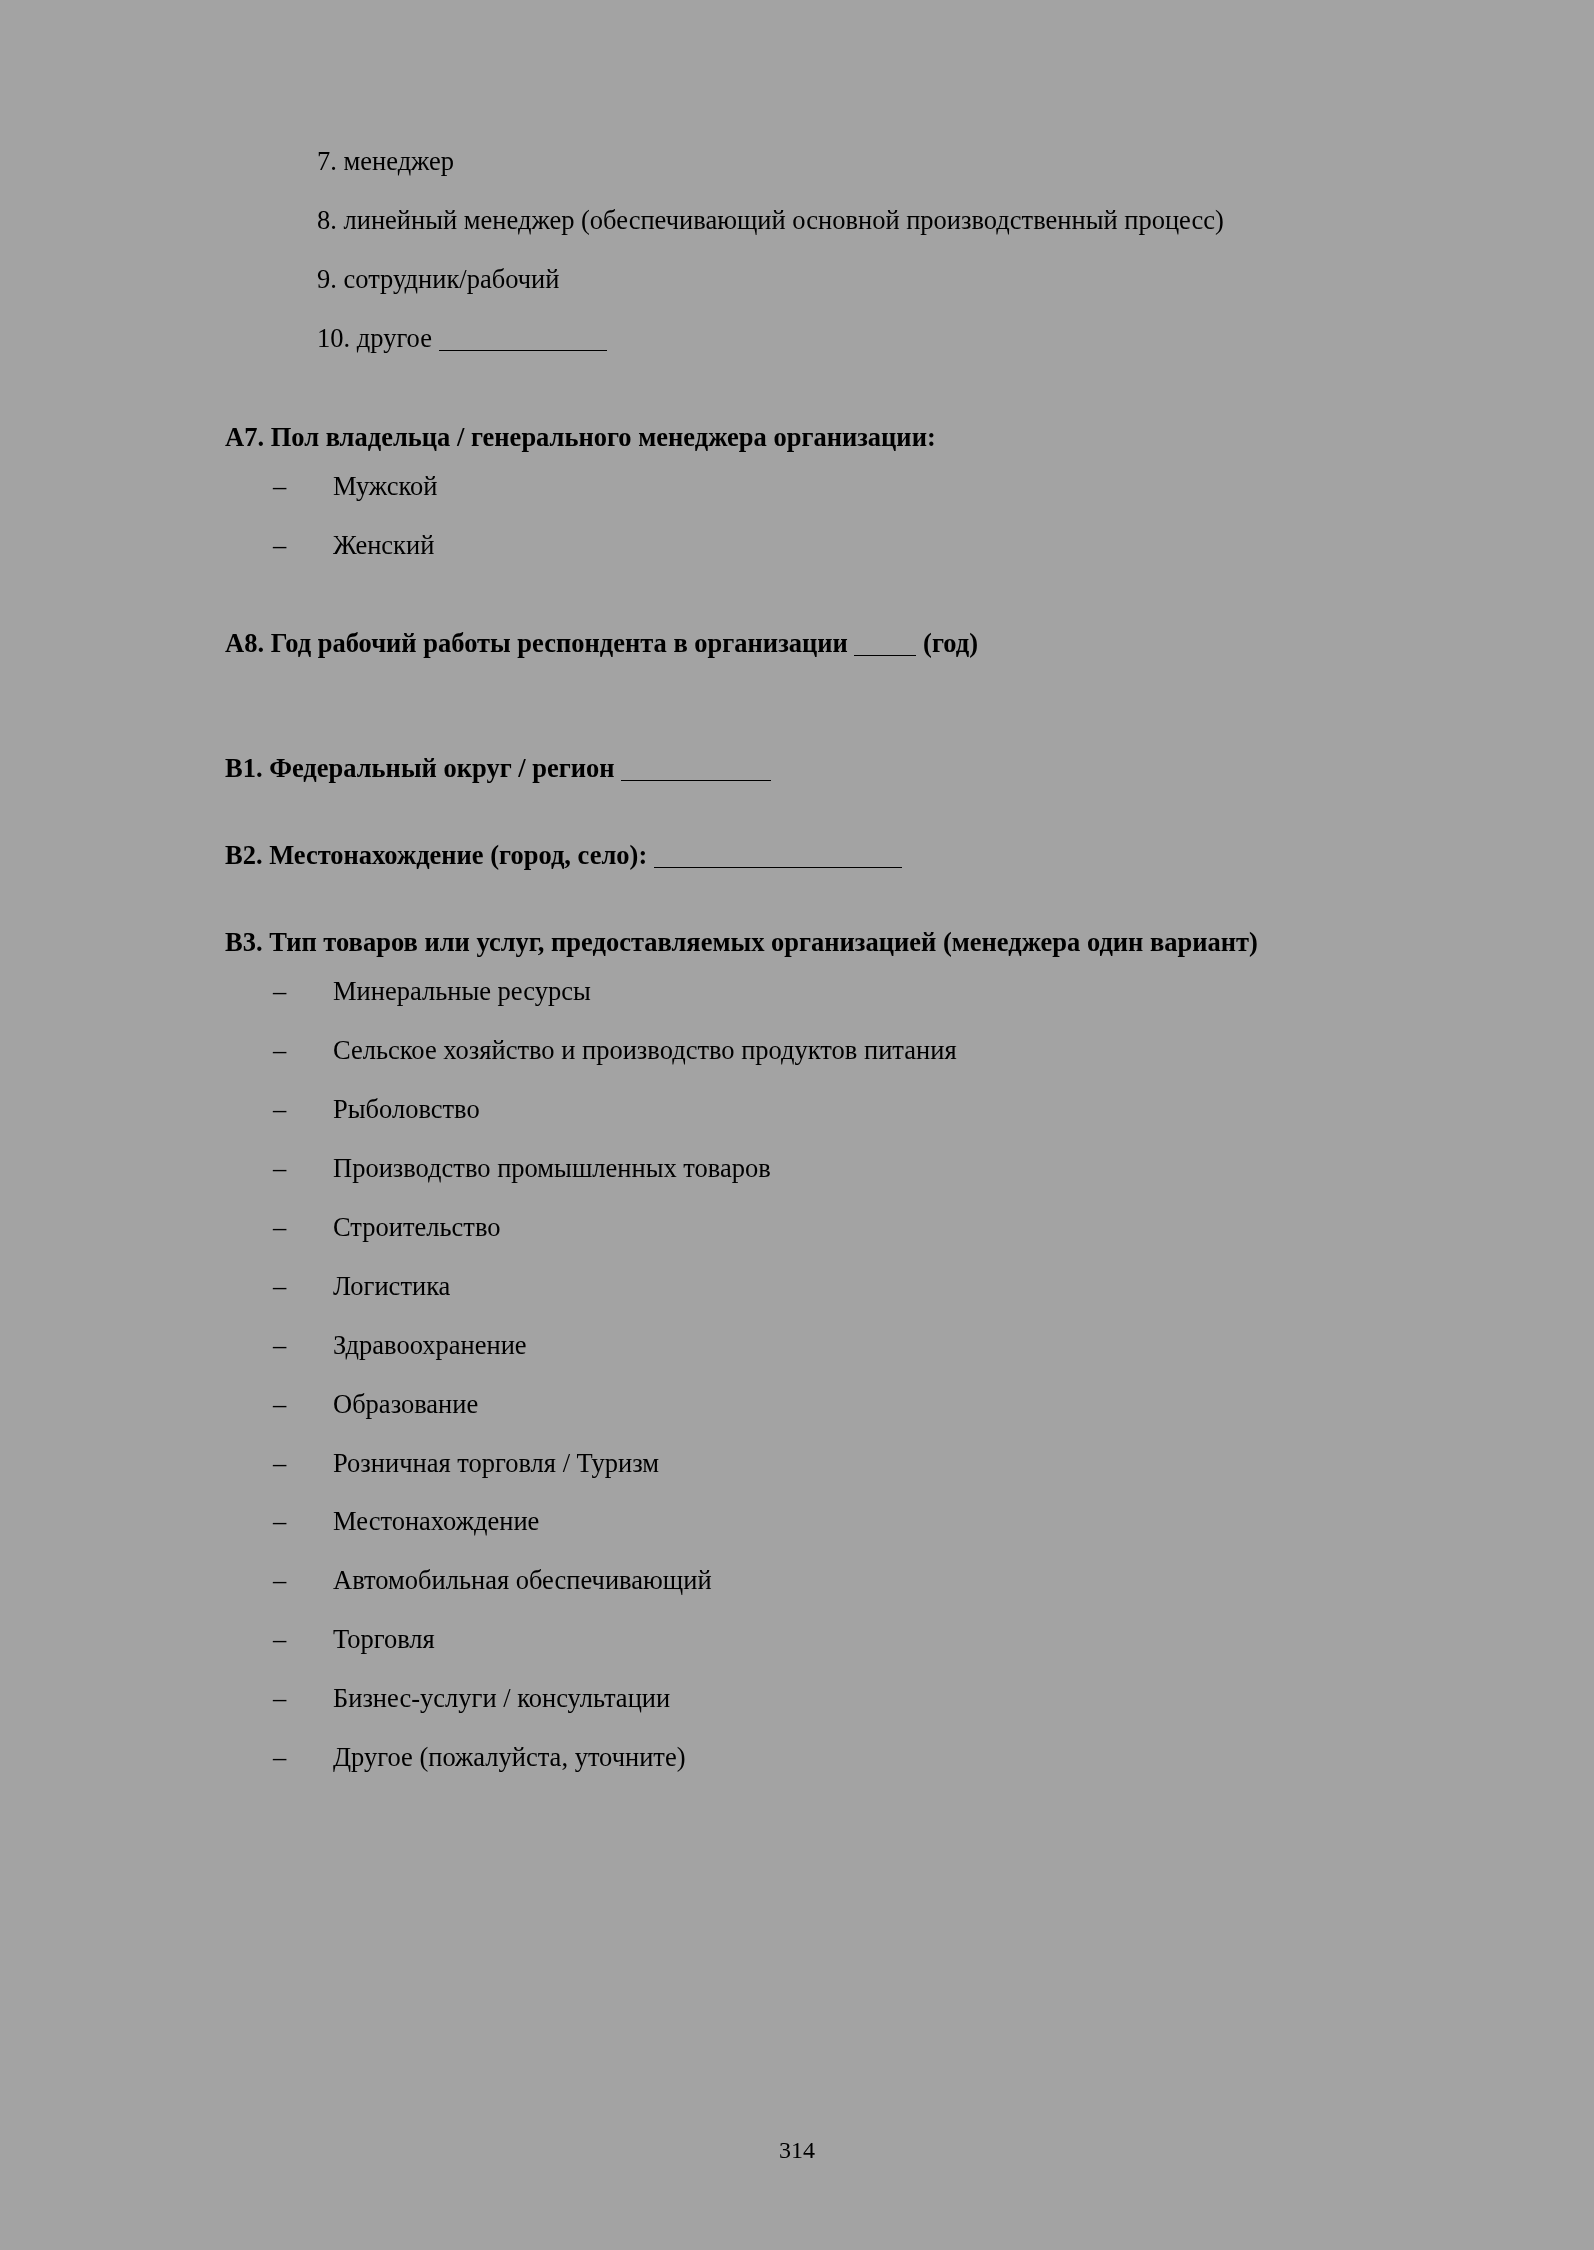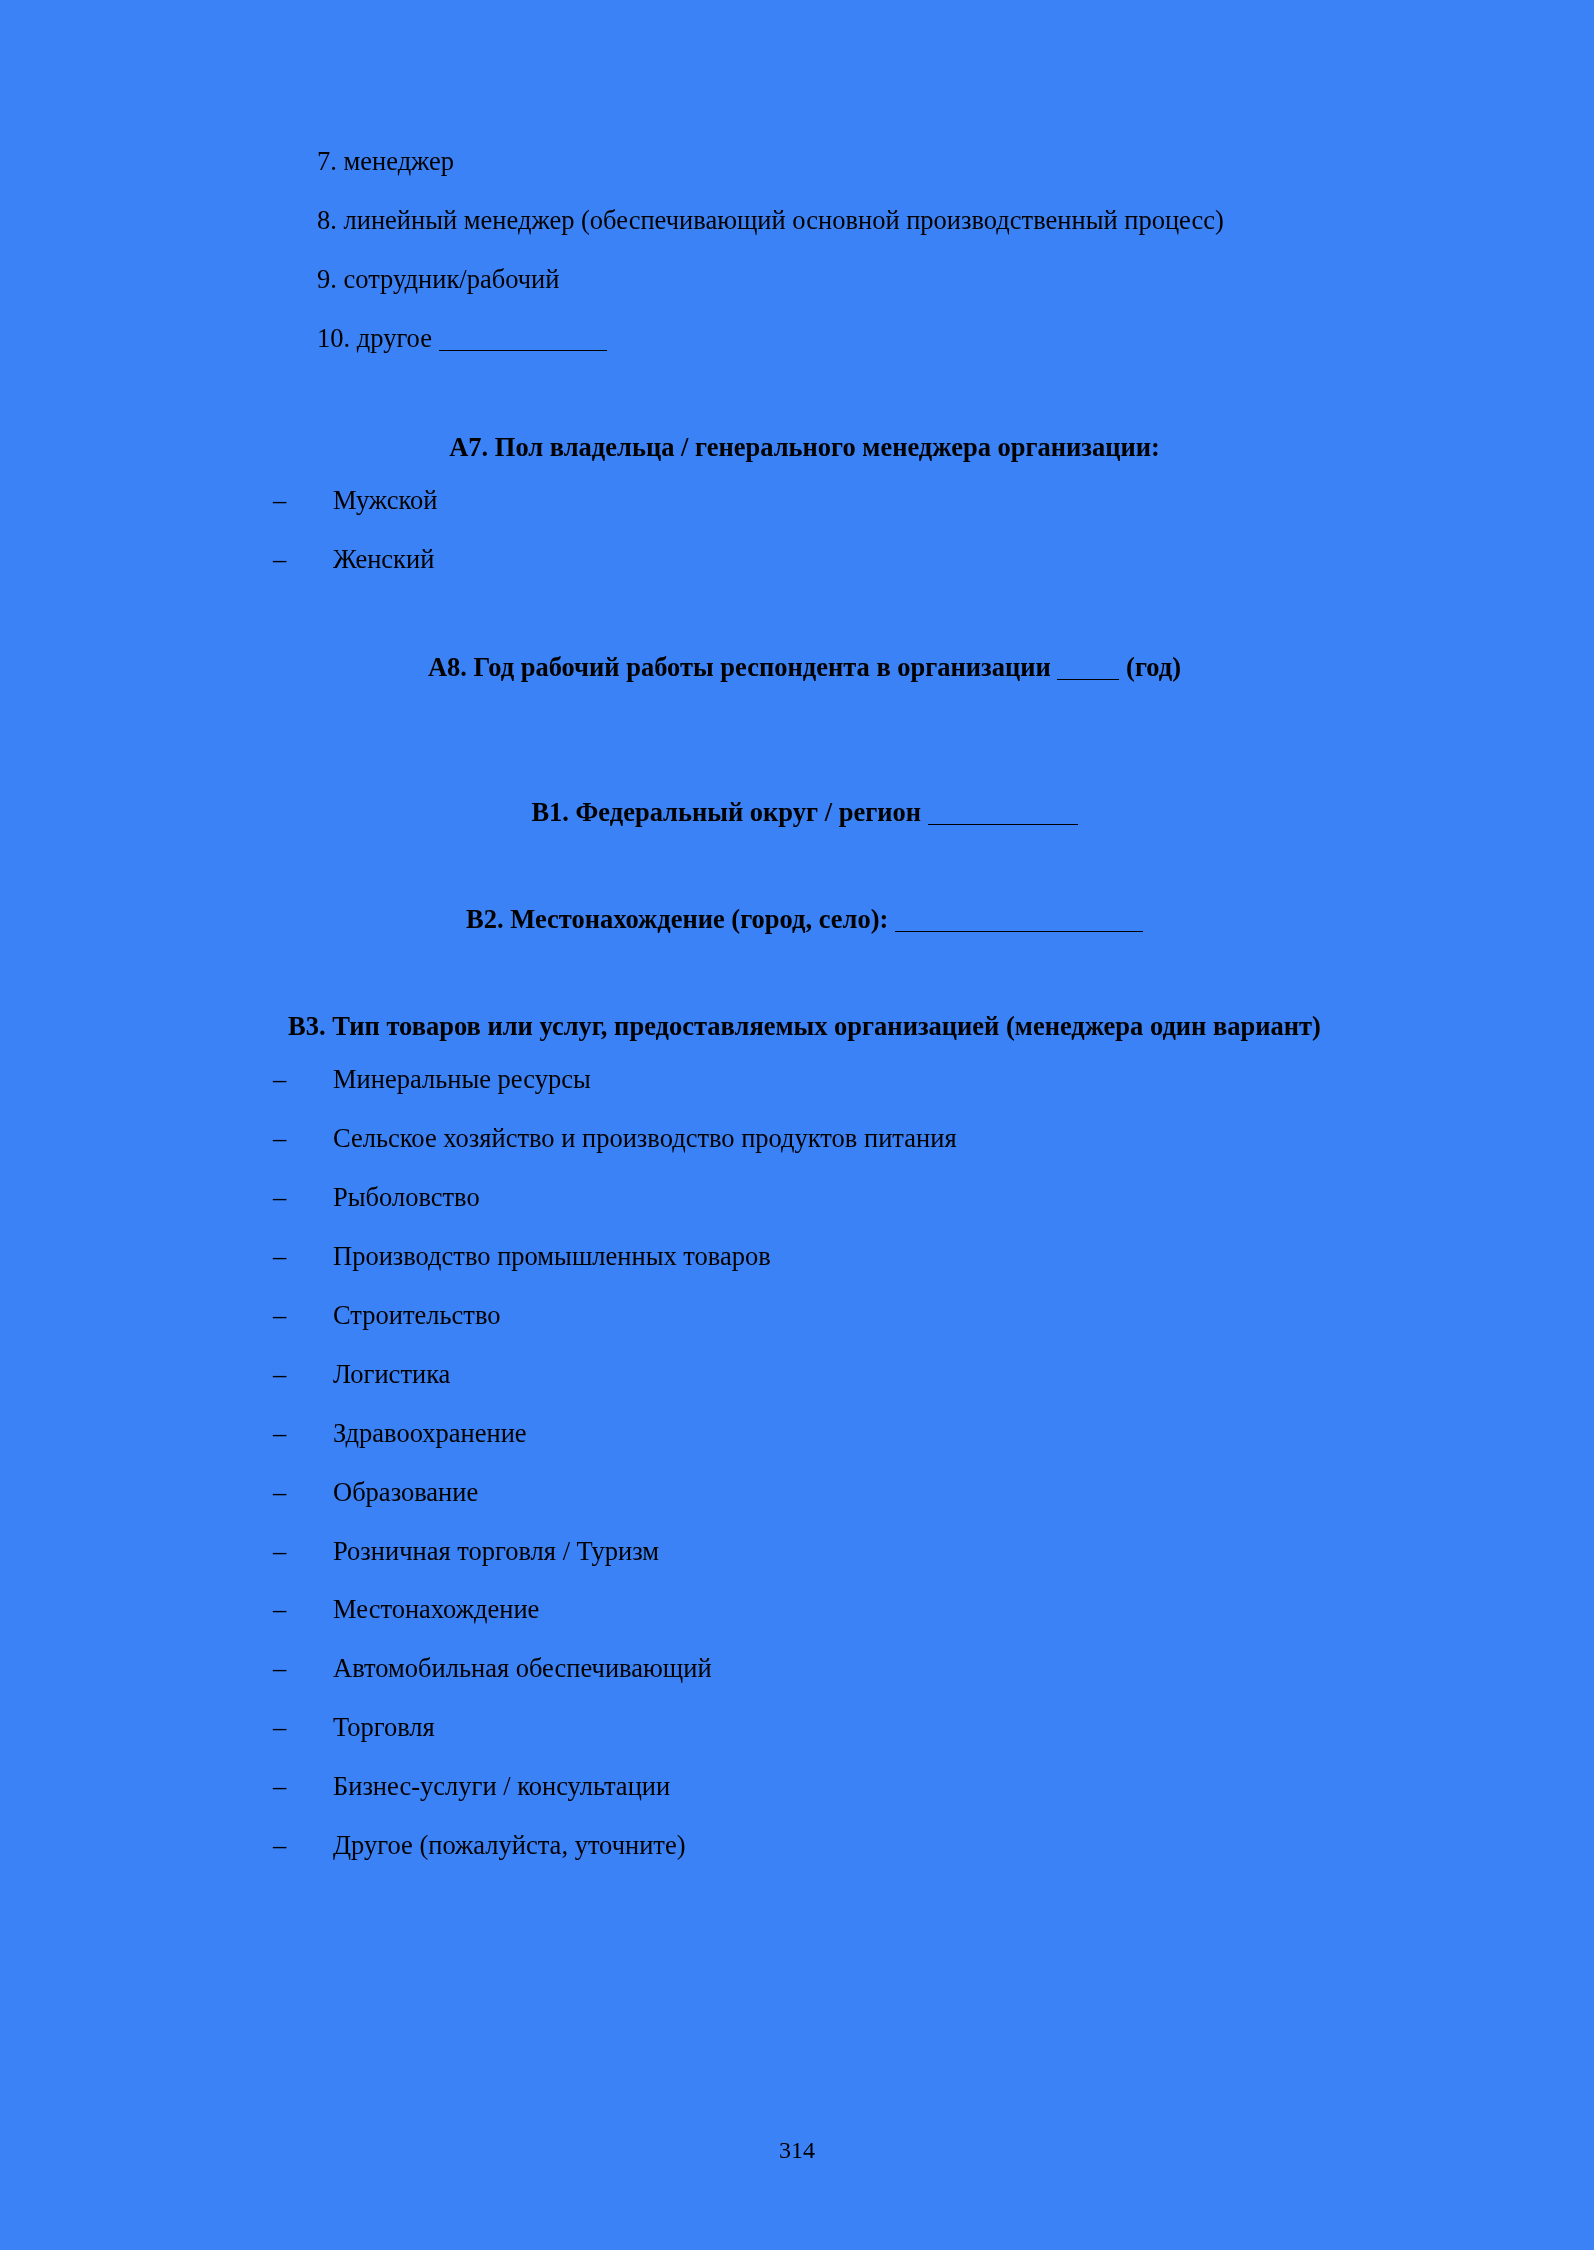--- a/index.html
+++ b/index.html
@@ -9,21 +9,21 @@
   }
   body {
     font-family: "Liberation Serif", serif;
     color: #000000;
   }
   .page {
     position: relative;
     width: 1594px;
     height: 2250px;
     margin: 0 auto;
-    background: #3b82f6;
+    background: #a3a3a3;
     box-sizing: border-box;
     padding: 140px 210px 60px 225px;
   }
   .content {
     font-size: 26.5px;
     line-height: 1.62;
   }
 
   
   .cont-list {
@@ -57,23 +57,22 @@
     vertical-align: -4px;
   }
   .blank-tiny {
     display: inline-block;
     border-bottom: 1.6px solid #000;
     width: 62px;
     vertical-align: -4px;
   }
 
   .q {
-    margin: 10px;
+    margin: 0;
     padding-left: 0;
-    text-align: center;
   }
   .q-head {
     font-weight: bold;
   }
   .q-note {
     font-weight: bold;
   }
   .spacer-lg { height: 56px; }
   .spacer-md { height: 44px; }
   .spacer-sm { height: 26px; }

